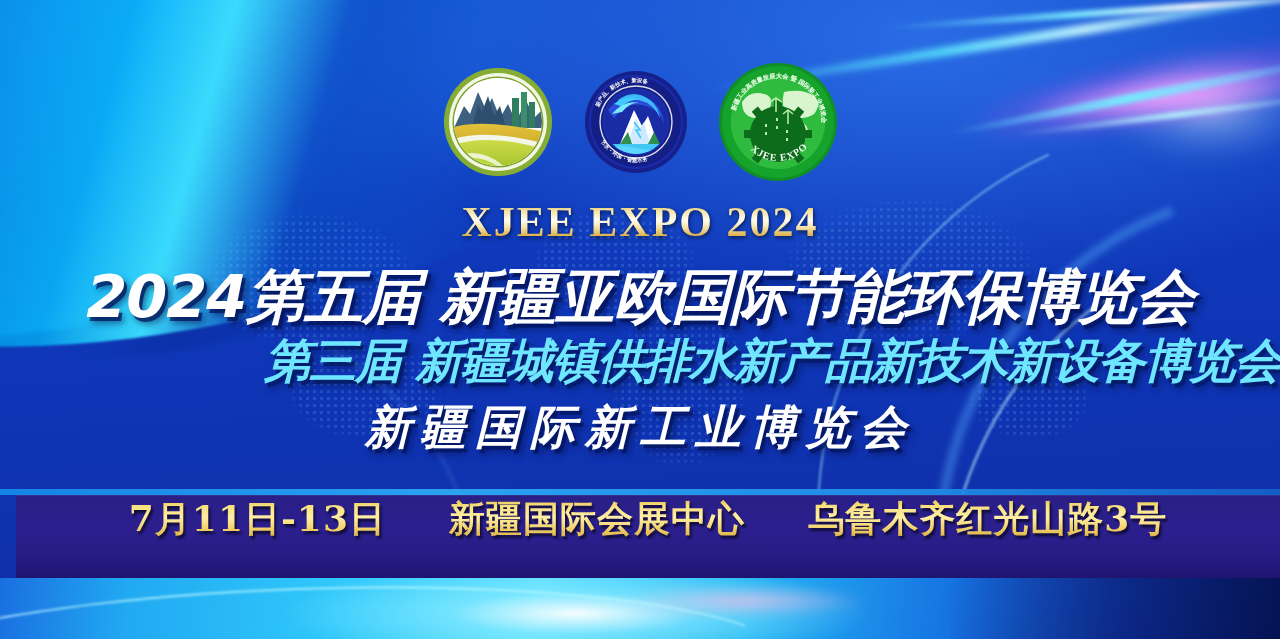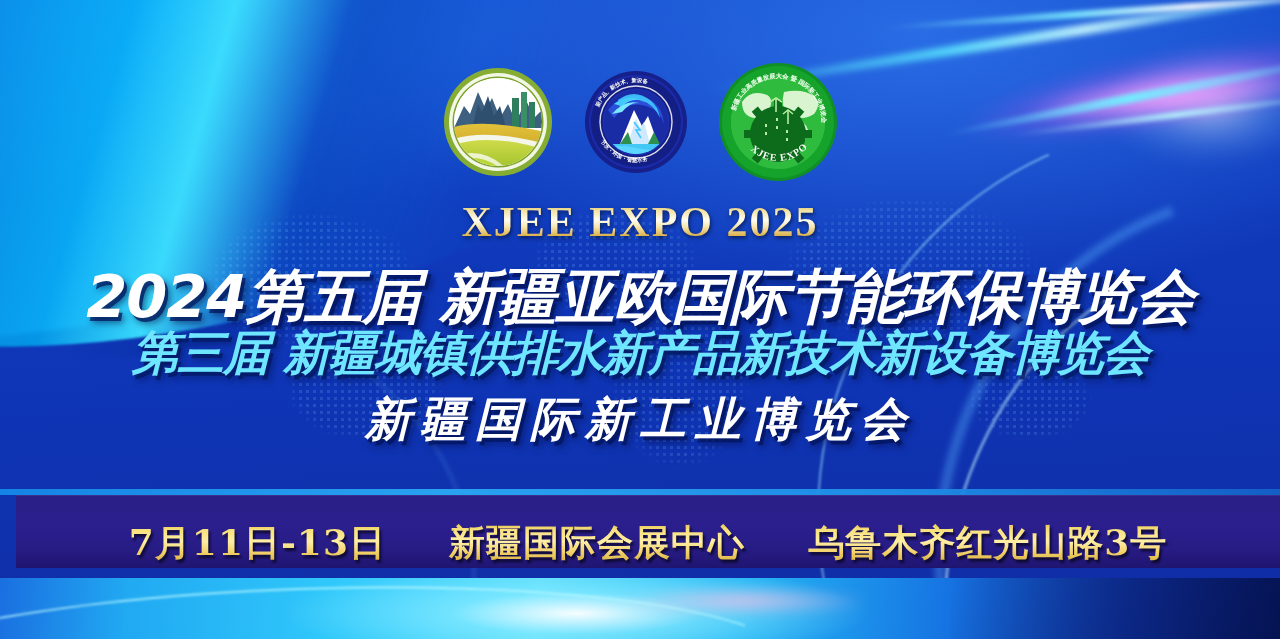--- a/index.html
+++ b/index.html
@@ -168,37 +168,39 @@
     line-height:1.05;
   }
   .t1{
     font-size:59px;
     color:#ffffff;
     letter-spacing:-1px;
     text-shadow: 3px 4px 0 rgba(3,20,90,.72), 5px 6px 7px rgba(0,10,60,.55);
   }
   .t2{
     font-size:47px;
+    margin-top:8px;
     color:#6fe6ff;
     letter-spacing:-1.5px;
     text-shadow: 3px 4px 0 rgba(3,25,95,.75), 5px 6px 7px rgba(0,10,60,.5);
+    text-align: right;
   }
   .t3{
     font-size:46px;
     margin-top:18px;
     color:#ffffff;
     letter-spacing:9px;
     text-shadow: 3px 4px 0 rgba(3,20,90,.72), 5px 6px 7px rgba(0,10,60,.55);
   }
 
   
   .infobar{
-    position:absolute; left:16px; right:0; top:495px; height:73px;
+    position:absolute; left:16px; right:0; top:495px; height:83px;
     background:linear-gradient(180deg,#2a1f86 0%, #2b1f8e 40%, #271b84 75%, #1f1570 100%);
-    display:flex; align-items:flex-end; justify-content:center;
+    display:flex; align-items:flex-start; justify-content:center;
     box-shadow: inset 0 1px 0 rgba(255,255,255,.08);
   }
   .info-text{
     font-family:"DejaVu Serif", serif;
     font-weight:bold;
     font-size:36px;
     letter-spacing:1px;
     white-space:nowrap;
     background:linear-gradient(180deg,#d9b13a 0%, #f7e07c 22%, #ffeea4 46%, #f2d169 68%, #caa02c 100%);
     -webkit-background-clip:text; background-clip:text;
@@ -371,21 +373,21 @@
           <text><textPath href="#gtop" startOffset="8%">新疆工业高质量发展大会  暨  国际新工业博览会</textPath></text>
         </g>
         <g fill="#fdfff9" font-family="Liberation Serif, serif" font-size="10" font-weight="bold" letter-spacing="1">
           <text><textPath href="#gbot" startOffset="25%">XJEE EXPO</textPath></text>
         </g>
       </svg>
     </div>
   </div>
 
   <div class="expo-line">
-    <span class="expo-text">XJEE EXPO 2025</span>
+    <span class="expo-text">XJEE EXPO 2024</span>
   </div>
 
   <div class="titles">
     <div class="t-line t1">2024第五届  新疆亚欧国际节能环保博览会</div>
     <div class="t-line t2">第三届  新疆城镇供排水新产品新技术新设备博览会</div>
     <div class="t-line t3">新疆国际新工业博览会</div>
   </div>
 
   <div class="bar-top-edge"></div>
   <div class="infobar">

